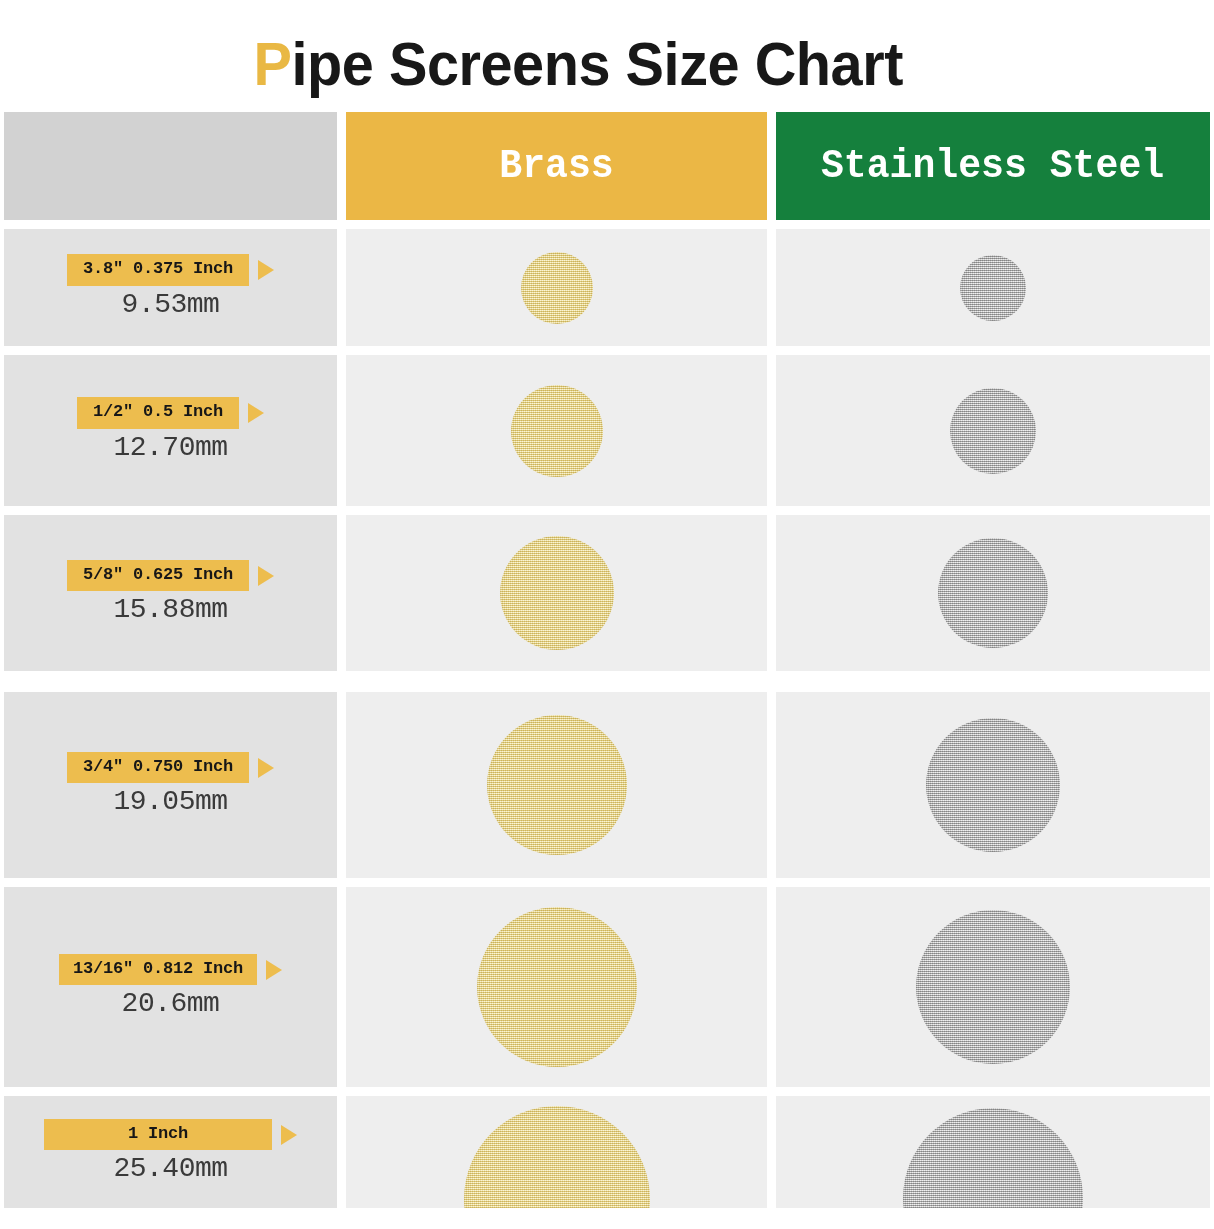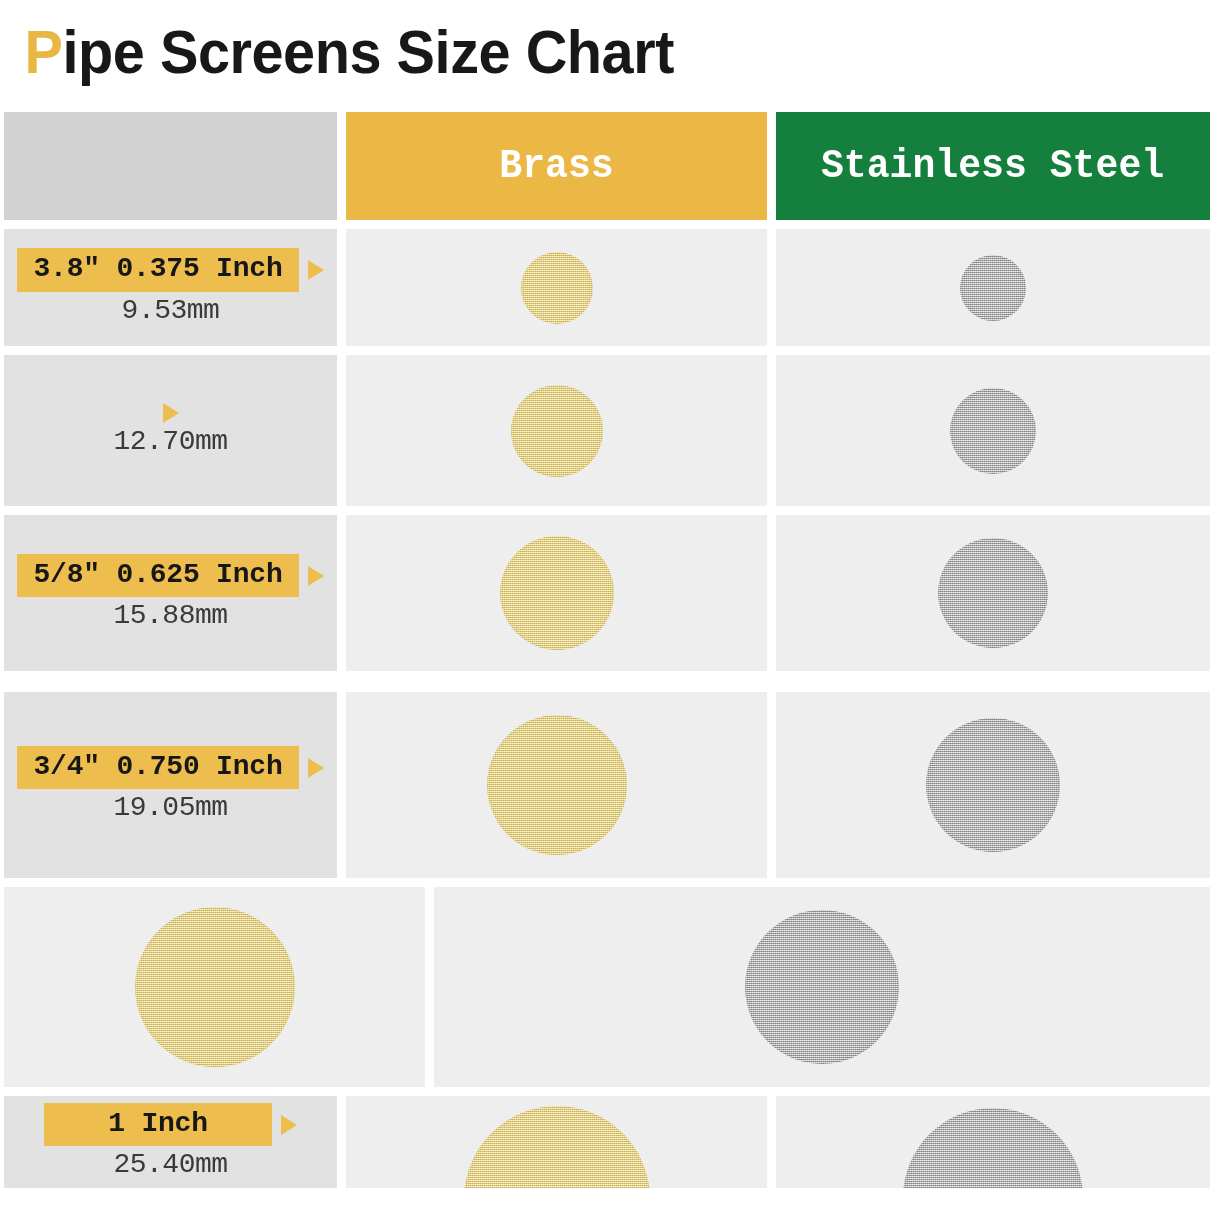--- a/index.html
+++ b/index.html
@@ -15,25 +15,26 @@
   #page {
     position: relative;
     width: 1214px;
     height: 1229px;
     background: #ffffff;
   }
 
   
   .title-wrap {
     position: absolute;
-    left: 0; top: 0;
+    left: 0; top: 12px;
     width: 1156px;
     height: 104px;
     display: flex;
     align-items: center;
+    justify-content: center;
   }
   .title {
     font-size: 62px;
     font-weight: 700;
     letter-spacing: -0.5px;
     color: #181818;
     white-space: nowrap;
     line-height: 1;
     transform: scaleX(0.93);
     transform-origin: center;
@@ -114,21 +115,21 @@
 
   .badge-row {
     display: flex;
     align-items: center;
     gap: 9px;
     margin-bottom: 4px;
   }
   .badge {
     background: #EDBD4E;
     color: #171717;
-    font-size: 28px;
+    font-size: 17px;
     font-weight: 700;
     padding: 6px 16px 7px 16px;
     line-height: 1.08;
     white-space: nowrap;
     letter-spacing: -0.2px;
   }
   .badge.wide { padding-left: 14px; padding-right: 14px; }
   .arrow {
     width: 0; height: 0;
     border-left: 16px solid #EDBD4E;
@@ -209,20 +210,21 @@
         <div class="data-swatch">
           <span class="disc disc-steel" style="width:66px;height:66px;"></span>
         </div>
       </div>
     </div>
 
     <div class="row" style="top:243px; height:151px;">
       <div class="cell-label">
         <div class="data-label">
           <div class="badge-row">
+            <span class="badge">1/2″ 0.5 Inch</span>
             <span class="arrow"></span>
           </div>
           <div class="mm">12.70mm</div>
         </div>
       </div>
       <div class="cell-brass">
         <div class="data-swatch">
           <span class="disc disc-brass" style="width:92px;height:92px;"></span>
         </div>
       </div>
@@ -271,33 +273,42 @@
         </div>
       </div>
       <div class="cell-steel">
         <div class="data-swatch">
           <span class="disc disc-steel" style="width:134px;height:134px;"></span>
         </div>
       </div>
     </div>
 
     <div class="row" style="top:775px; height:200px;">
+      <div class="cell-label">
+        <div class="data-label">
+          <div class="badge-row">
+            <span class="badge wide">13/16″ 0.812 Inch</span>
+            <span class="arrow"></span>
+          </div>
+          <div class="mm">20.6mm</div>
+        </div>
+      </div>
       <div class="cell-brass">
         <div class="data-swatch">
           <span class="disc disc-brass" style="width:160px;height:160px;"></span>
         </div>
       </div>
       <div class="cell-steel">
         <div class="data-swatch">
           <span class="disc disc-steel" style="width:154px;height:154px;"></span>
         </div>
       </div>
     </div>
 
-    <div class="row" style="top:984px; height:92px;">
+    <div class="row" style="top:984px; height:112px;">
       <div class="cell-label">
         <div class="data-label">
           <div class="badge-row">
             <span class="badge" style="min-width:228px;text-align:center;">1 Inch</span>
             <span class="arrow"></span>
           </div>
           <div class="mm">25.40mm</div>
         </div>
       </div>
       <div class="cell-brass">

